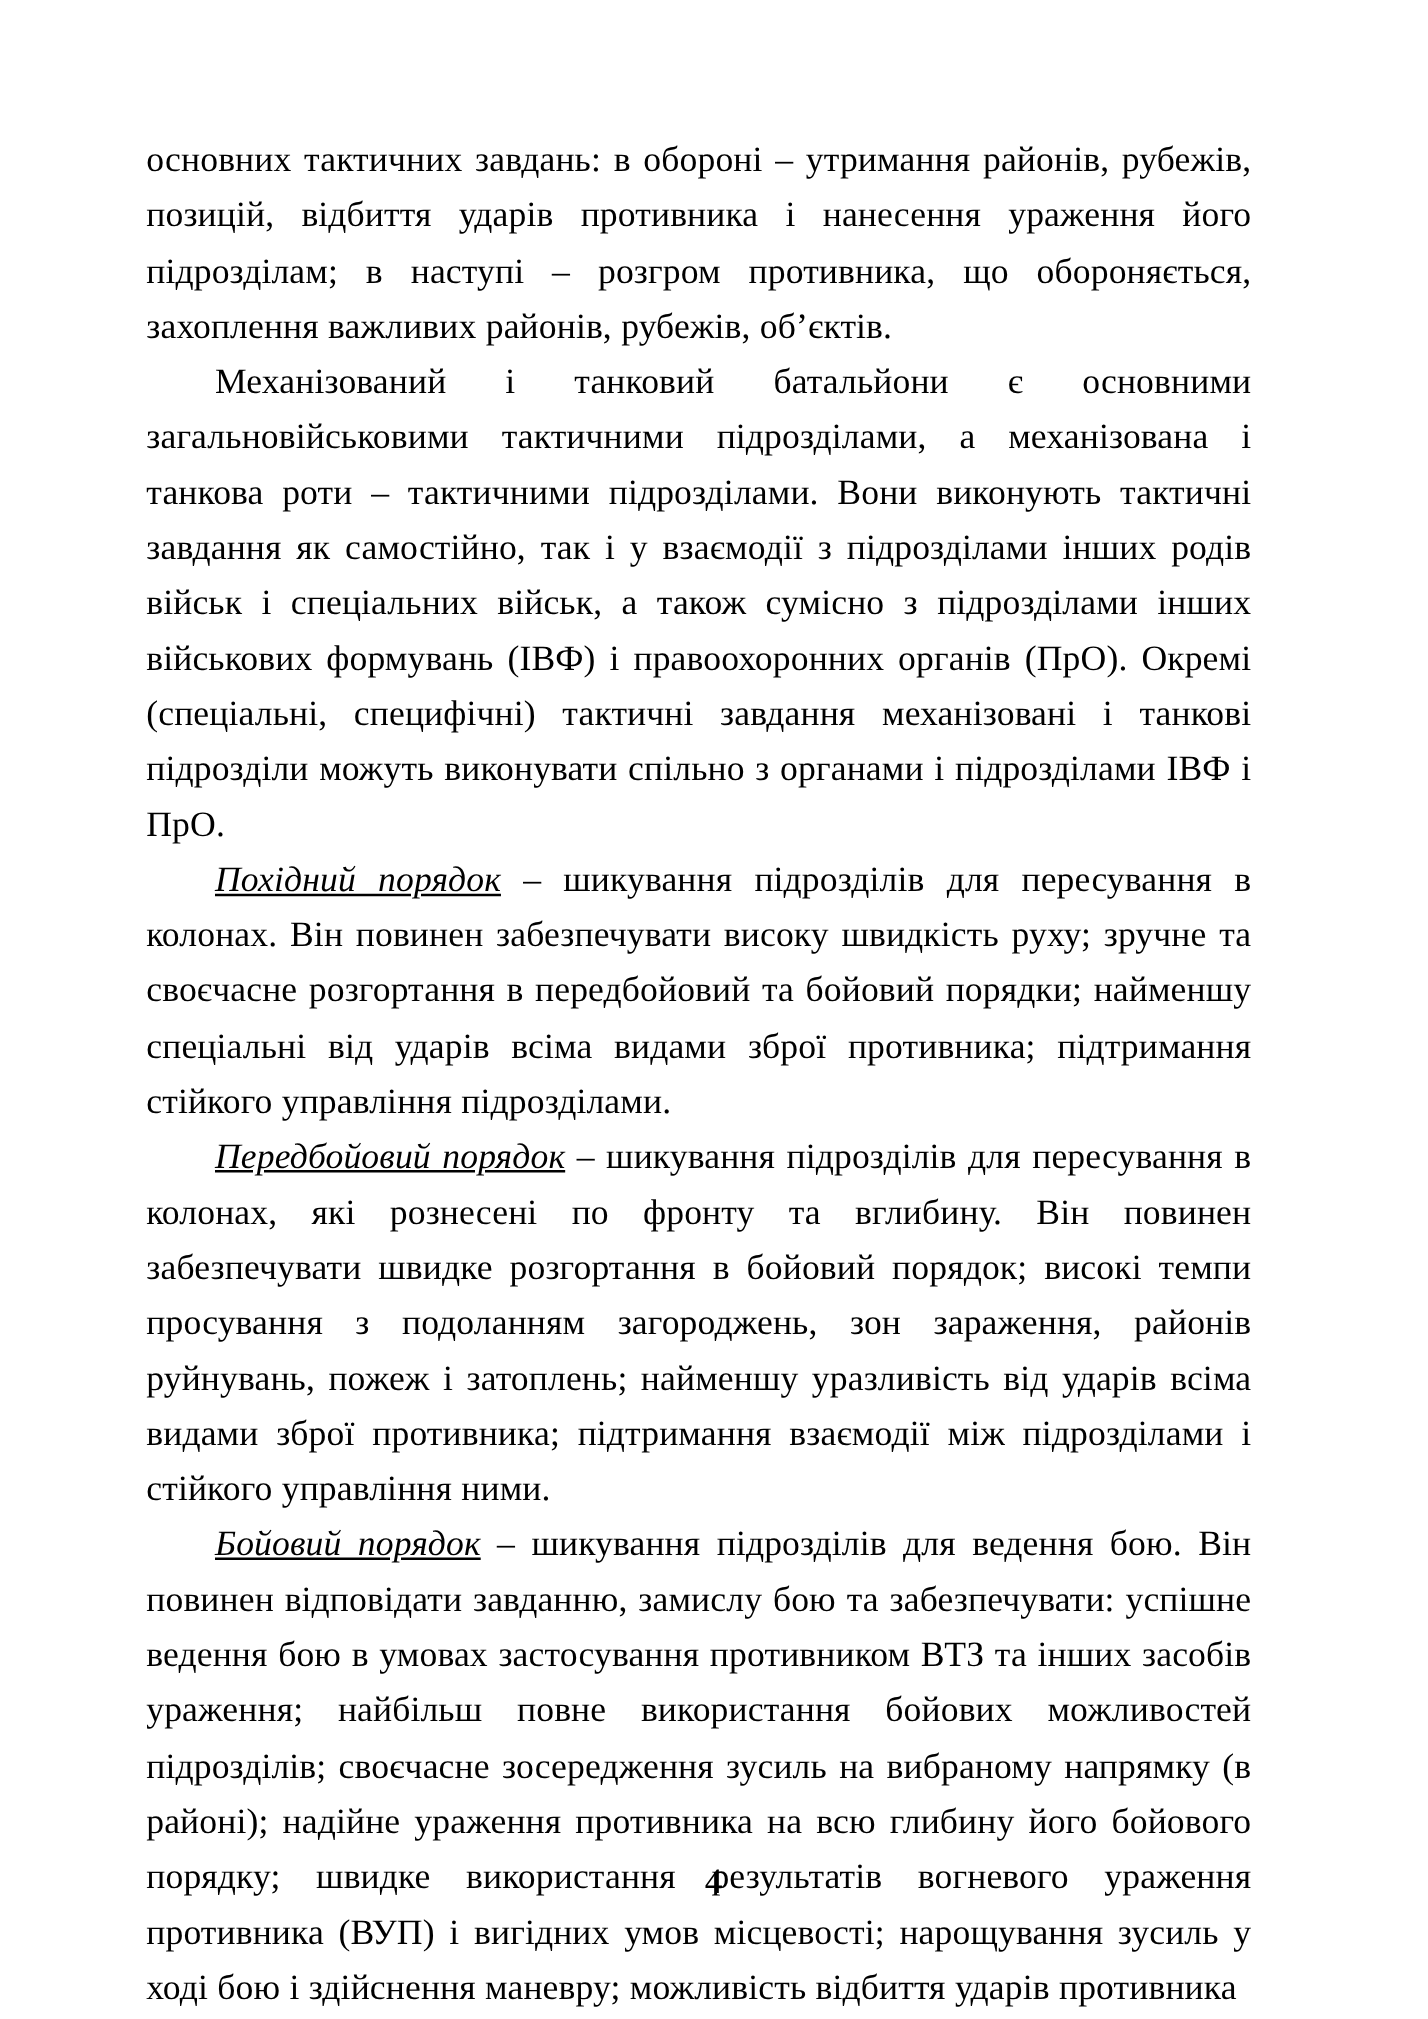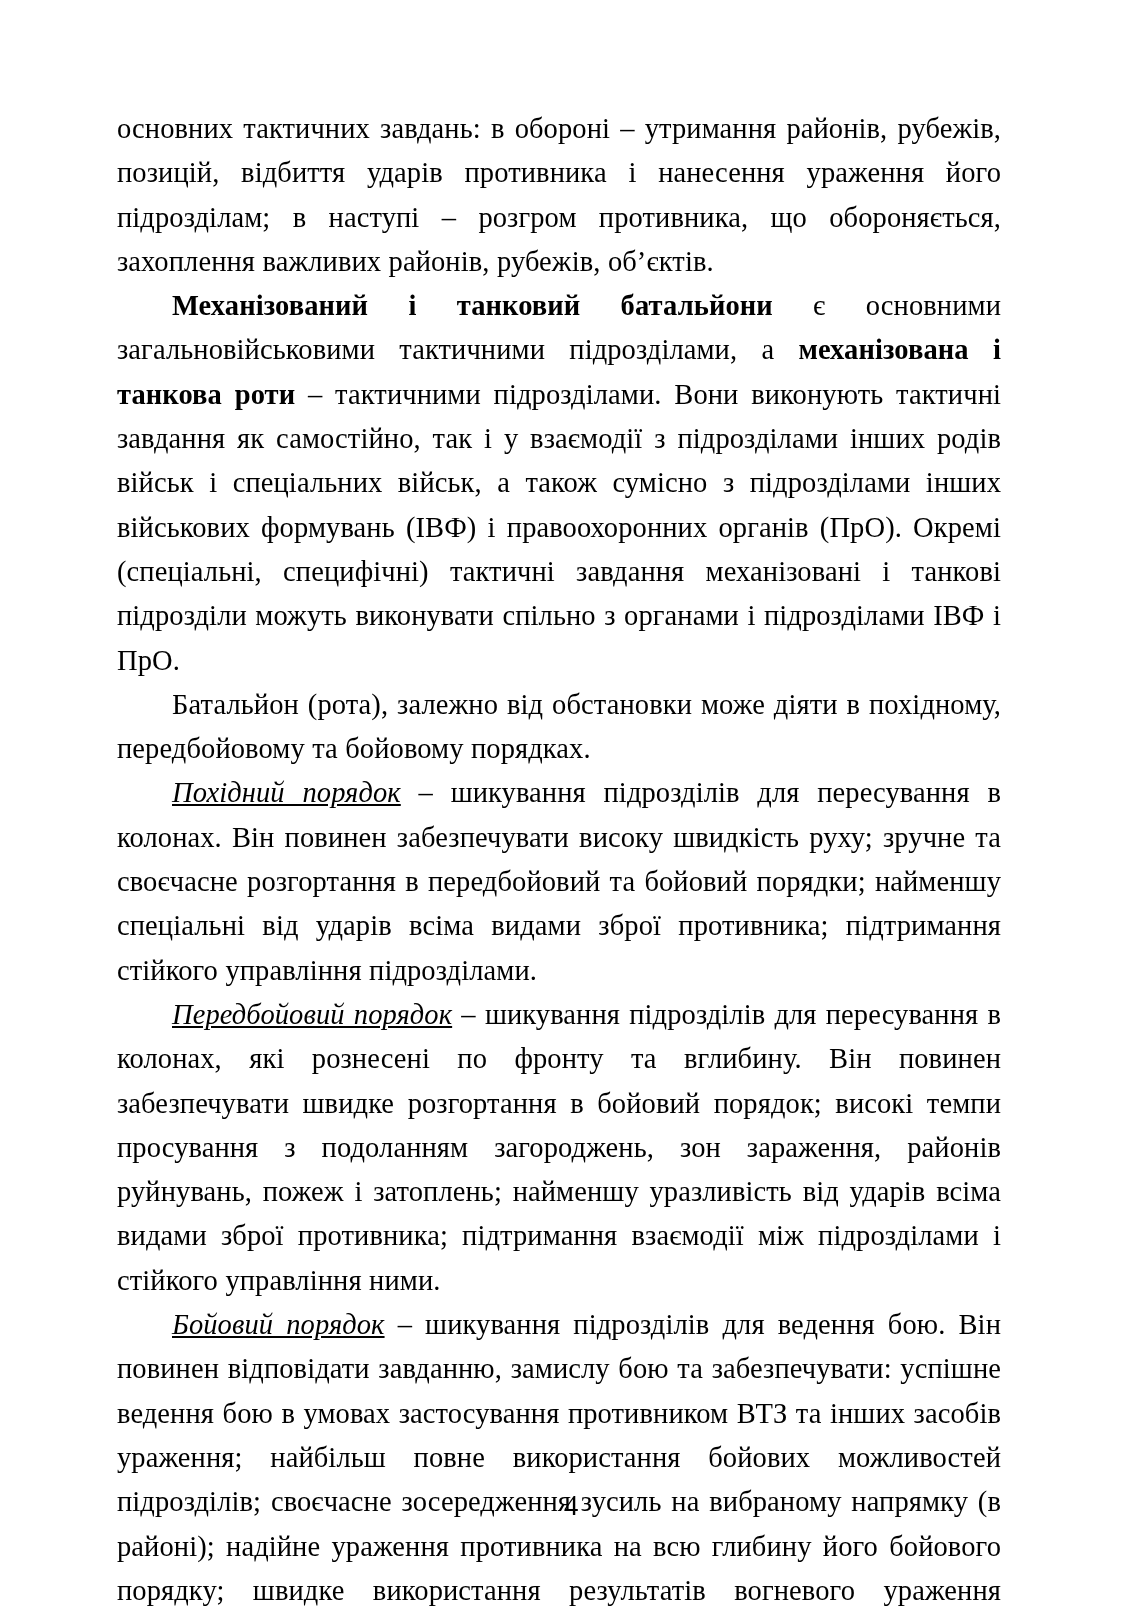--- a/index.html
+++ b/index.html
@@ -44,21 +44,21 @@
     text-indent: 55px;
     text-align: justify;
   }
   p.para.no-indent {
     text-indent: 0;
   }
   
   p.para:last-child {
     text-align: justify;
   }
-  .b { font-weight: bold; }
+  .b { font-weight: normal; }
   .i { font-style: italic; text-decoration: underline; }
   .page-number {
     position: absolute;
     left: 0;
     top: 1489px;
     width: 1142px;
     text-align: center;
     font-family: "Liberation Serif", "DejaVu Serif", serif;
     font-size: 28.5px;
     line-height: 34px;
@@ -66,21 +66,20 @@
   }
 </style>
 </head>
 <body>
 
 <div class="page">
 
   <div class="text-block" id="body-text">
       <p class="para no-indent"><span>основних тактичних завдань: в обороні – утримання районів, рубежів, позицій, відбиття ударів противника і нанесення ураження його підрозділам; в наступі – розгром противника, що обороняється, захоплення важливих районів, рубежів, об’єктів.</span></p>
       <p class="para"><span class="b">Механізований і танковий батальйони</span><span> є основними загальновійськовими тактичними підрозділами, а </span><span class="b">механізована і танкова роти</span><span> – тактичними підрозділами. Вони виконують тактичні завдання як самостійно, так і у взаємодії з підрозділами інших родів військ і спеціальних військ, а також сумісно з підрозділами інших військових формувань (ІВФ) і правоохоронних органів (ПрО). Окремі (спеціальні, специфічні) тактичні завдання механізовані і танкові підрозділи можуть виконувати спільно з органами і підрозділами ІВФ і ПрО.</span></p>
-      <p class="para"><span>Батальйон (рота), залежно від обстановки може діяти в похідному, передбойовому та бойовому порядках.</span></p>
       <p class="para"><span class="i">Похідний порядок</span><span> – шикування підрозділів для пересування в колонах. Він повинен забезпечувати високу швидкість руху; зручне та своєчасне розгортання в передбойовий та бойовий порядки; найменшу спеціальні від ударів всіма видами зброї противника; підтримання стійкого управління підрозділами.</span></p>
       <p class="para"><span class="i">Передбойовий порядок</span><span> – шикування підрозділів для пересування в колонах, які рознесені по фронту та вглибину. Він повинен забезпечувати швидке розгортання в бойовий порядок; високі темпи просування з подоланням загороджень, зон зараження, районів руйнувань, пожеж і затоплень; найменшу уразливість від ударів всіма видами зброї противника; підтримання взаємодії між підрозділами і стійкого управління ними.</span></p>
       <p class="para"><span class="i">Бойовий порядок</span><span> – шикування підрозділів для ведення бою. Він повинен відповідати завданню, замислу бою та забезпечувати: успішне ведення бою в умовах застосування противником ВТЗ та інших засобів ураження; найбільш повне використання бойових можливостей підрозділів; своєчасне зосередження зусиль на вибраному напрямку (в районі); надійне ураження противника на всю глибину його бойового порядку; швидке використання результатів вогневого ураження противника (ВУП) і вигідних умов місцевості; нарощування зусиль у ході бою і здійснення маневру; можливість відбиття ударів противника</span></p>
     </div>
 
   <div class="page-number">4</div>
 
 </div>
 
 </body></html>

